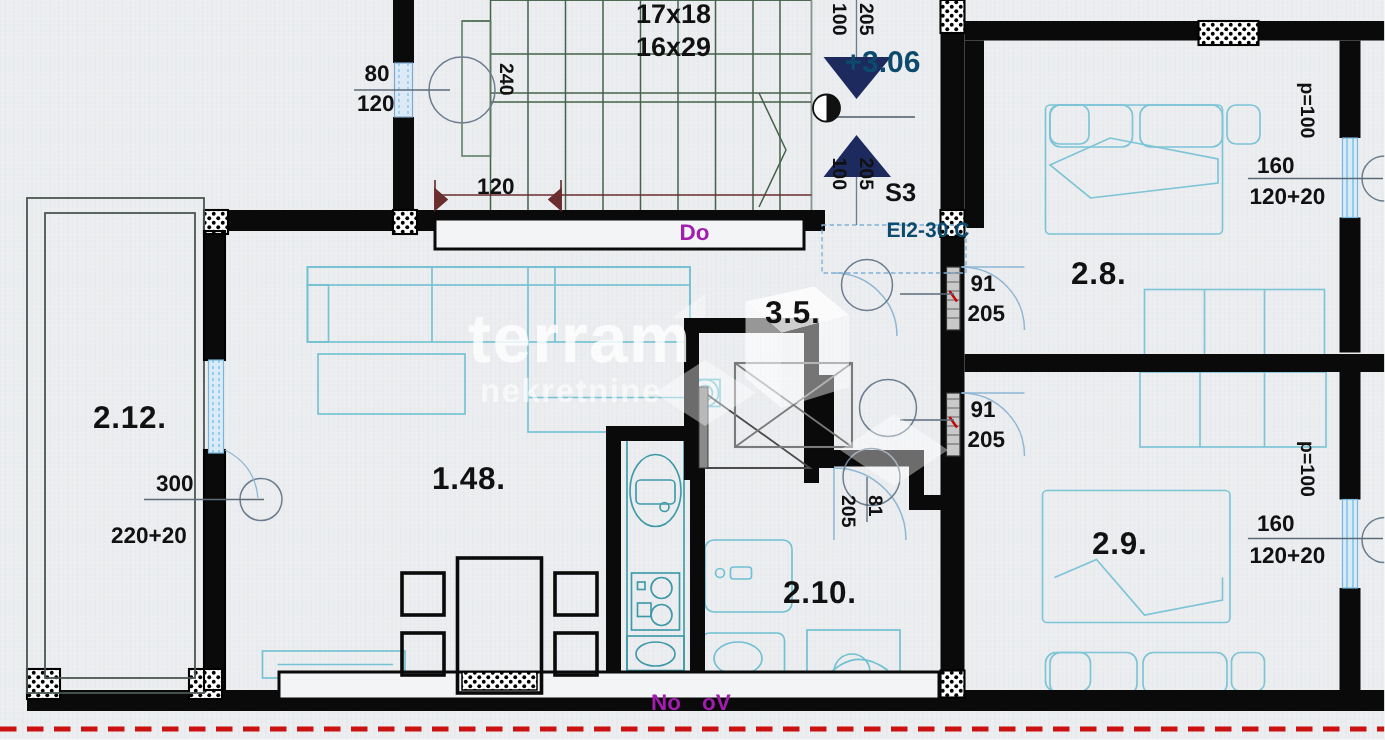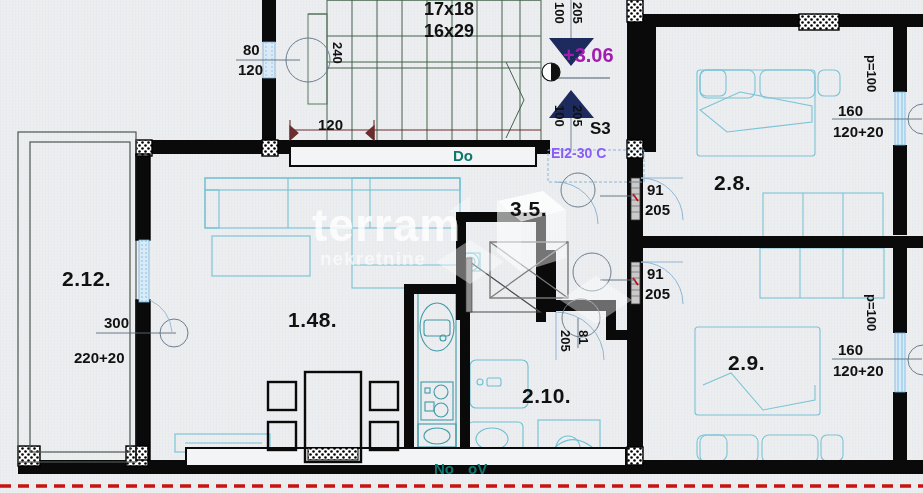--- a/index.html
+++ b/index.html
@@ -17,22 +17,22 @@
       repeating-linear-gradient(0deg,rgba(255,255,230,.10) 0 1px,transparent 1px 3px),
       repeating-linear-gradient(90deg,rgba(200,200,255,.10) 0 1px,transparent 1px 3px),
       #ebedef;
   }
   svg.layer{position:absolute;left:0;top:0;width:923px;height:493px;overflow:visible;}
   .lbl{position:absolute;color:#111;font-weight:bold;white-space:nowrap;line-height:1;}
   .room{font-size:21px;letter-spacing:.5px;}
   .dim{font-size:15px;}
   .dimsm{font-size:13px;}
   .vert{transform-origin:left top;}
-  .blue{color:#0f766e;text-align:right;}
-  .red{color:#8b5cf6;}
+  .blue{color:#a21caf;text-align:right;}
+  .red{color:#0c4a6e;margin-left:40px;}
   .wm{
     position:absolute;color:#fff;opacity:.82;font-weight:bold;
     letter-spacing:1px;pointer-events:none;
   }
 </style>
 </head>
 <body>
 
 <div id="plan">
   <div class="paper"></div>
@@ -346,21 +346,21 @@
       <line x1="571" y1="0" x2="571" y2="38" stroke="#6b7d8e" stroke-width=".9"></line>
       <line x1="571" y1="118" x2="571" y2="150" stroke="#6b7d8e" stroke-width=".9"></line>
     </g>
   </svg>
 
   <svg class="layer">
     <line x1="0" y1="486" x2="923" y2="486" stroke="#cc1111" stroke-width="3.4" stroke-dasharray="11 7"></line>
   </svg>
 
   <div class="wm" style="left:312px;top:198px;font-size:46px;">terram</div>
-  <div class="wm" style="left:320px;top:248px;font-size:19px;opacity:.62;">nekretnine</div>
+  <div class="wm" style="left:320px;top:248px;font-size:22px;opacity:.62;">nekretnine</div>
   <svg class="layer" style="pointer-events:none;">
     <g fill="#fff" opacity=".80">
       <path d="M497,201 L543,191 L566,210 L521,222 Z"></path>
       <path d="M497,201 L497,252 L521,272 L521,222 Z" opacity=".72"></path>
       <path d="M566,210 L566,258 L521,272 L521,222 Z" opacity=".55"></path>
       <path d="M436,262 L470,240 L504,262 L470,284 Z" opacity=".5"></path>
       <path d="M560,300 L596,276 L632,300 L596,324 Z" opacity=".5"></path>
       <path d="M470,196 L470,212 L448,212 Z" opacity=".45"></path>
     </g>
   </svg>
@@ -397,21 +397,21 @@
   <div class="lbl dimsm vert" style="left:566px;top:2px;transform:rotate(90deg);">100</div>
   <div class="lbl dimsm vert" style="left:584px;top:2px;transform:rotate(90deg);">205</div>
   <div class="lbl dimsm vert" style="left:566px;top:105px;transform:rotate(90deg);">100</div>
   <div class="lbl dimsm vert" style="left:584px;top:105px;transform:rotate(90deg);">205</div>
 
   <div class="lbl" style="left:424px;top:0px;font-size:18px;text-align:right;">17x18</div>
   <div class="lbl" style="left:424px;top:22px;font-size:18px;">16x29</div>
   <div class="lbl dimsm vert" style="left:344px;top:42px;transform:rotate(90deg);">240</div>
   <div class="lbl dim" style="left:318px;top:117px;">120</div>
 
-  <div class="lbl" style="left:563px;top:45px;font-size:20px;color:#a21caf;">+3.06</div>
+  <div class="lbl" style="left:563px;top:32px;font-size:20px;color:#0c4a6e;">+3.06</div>
   <div class="lbl" style="left:590px;top:120px;font-size:17px;">S3</div>
   <div class="lbl red" style="left:551px;top:146px;font-size:14px;">EI2-30 C</div>
 
   <div class="lbl blue" style="left:453px;top:148px;font-size:15px;">Do</div>
   <div class="lbl blue" style="left:434px;top:461px;font-size:15px;">No</div>
   <div class="lbl blue" style="left:468px;top:461px;font-size:15px;">oV</div>
 
   <svg class="layer">
     <g fill="none" stroke="#0a0a0a" stroke-width="2.4">
       <rect x="305" y="372" width="56" height="90"></rect>

